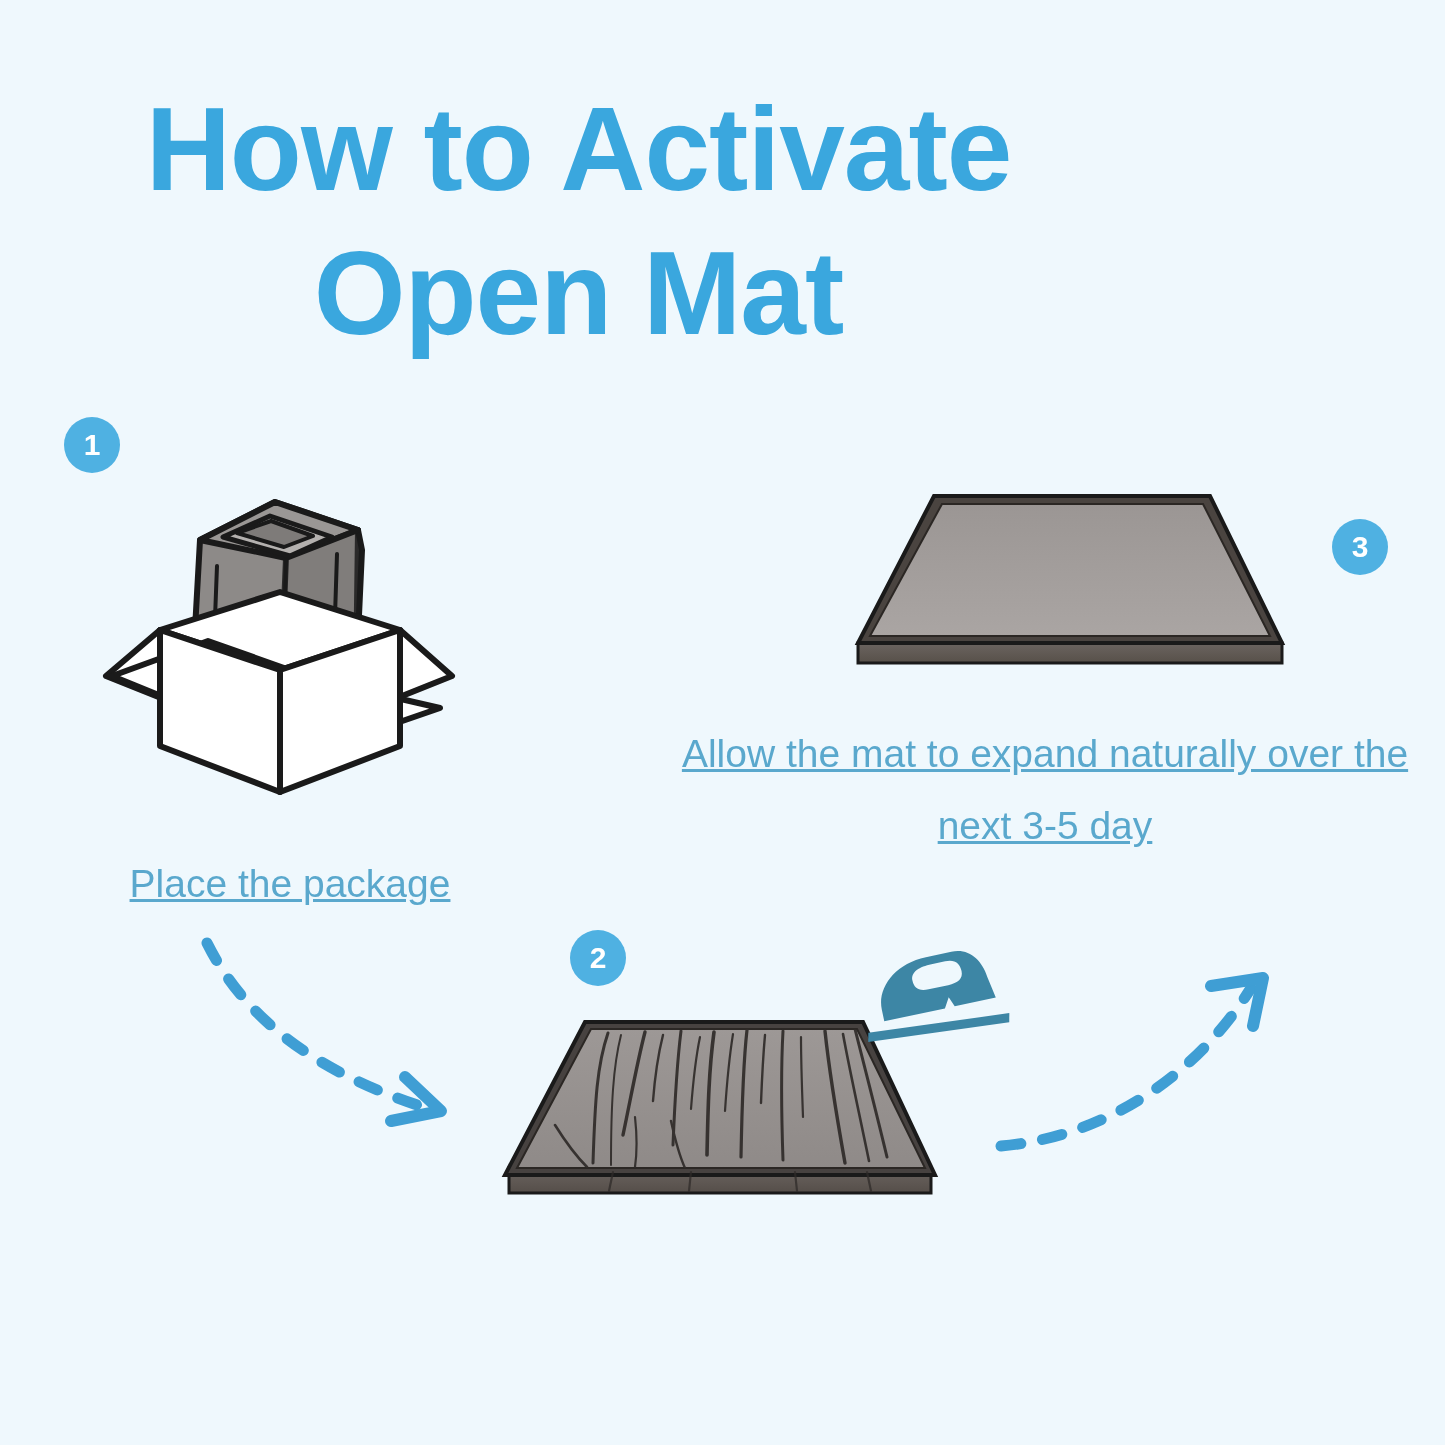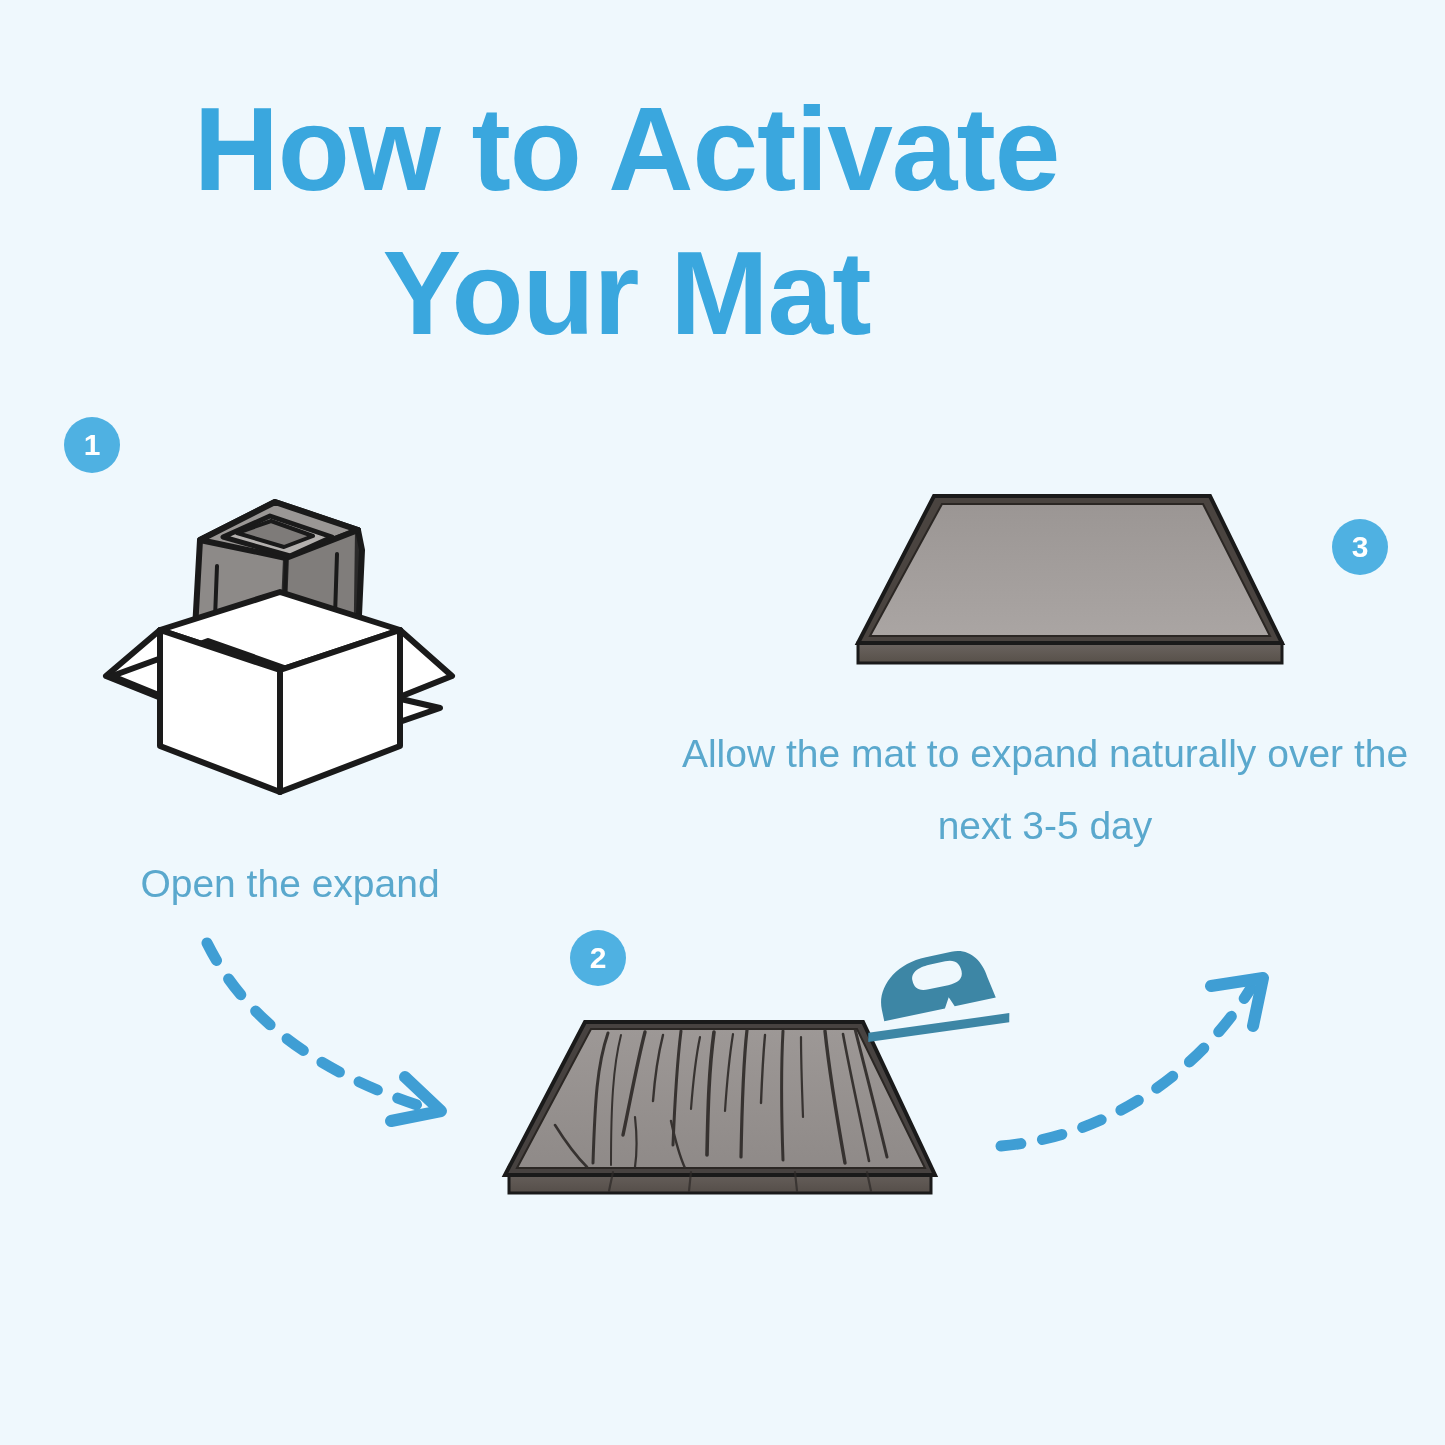--- a/index.html
+++ b/index.html
@@ -22,21 +22,20 @@
   }
 
   
   .title-block {
     position: absolute;
     left: 0;
     top: 78px;
     width: 1157px;
     text-align: center;
     pointer-events: none;
-    margin-left: 48px;
   }
   .title-line {
     display: block;
     color: #3aa7de;
     font-size: 118px;
     font-weight: bold;
     line-height: 1.22;
     letter-spacing: -1px;
   }
 
@@ -57,20 +56,21 @@
   #badge-2 { left: 570px;  top: 930px; }
   #badge-3 { left: 1332px; top: 519px; }
 
   
   .caption {
     position: absolute;
     color: #5aa8cd;
     font-size: 39px;
     line-height: 1.85;
     text-align: center;
+    text-decoration: underline;
   }
   #caption-1 {
     left: 40px;
     top: 848px;
     width: 500px;
   }
   #caption-3 {
     left: 660px;
     top: 718px;
     width: 770px;
@@ -92,21 +92,21 @@
 
   svg { display: block; overflow: visible; }
 </style>
 </head>
 <body>
 
 <div id="infographic">
 
   <div class="title-block">
     <span class="title-line">How to Activate</span>
-    <span class="title-line">Your Mat</span>
+    <span class="title-line">Open Mat</span>
   </div>
 
   <div class="badge" id="badge-1">1</div>
 
   <div class="illus" id="illus-box">
     <svg viewBox="0 0 360 350" width="360" height="350" aria-hidden="true">
       <g stroke="#1a1a1a" stroke-width="6" stroke-linejoin="round" stroke-linecap="round">
 
         <path d="M93 185 L100 60 L175 22 L258 50 L262 70 L256 200 L180 222 Z" fill="#8d8a88"></path>
         <path d="M100 60 L175 22 L258 50 L186 78 Z" fill="#9a9795"></path>
@@ -129,21 +129,21 @@
         <path d="M120 240 L218 200 L340 228 L230 266 Z" fill="#ffffff"></path>
 
         <path d="M60 150 L60 266 L180 312 L180 190 Z" fill="#ffffff"></path>
         <path d="M180 190 L180 312 L300 266 L300 150 Z" fill="#ffffff"></path>
 
         <path d="M180 190 L180 312" fill="none" stroke-width="5"></path>
       </g>
     </svg>
   </div>
 
-  <div class="caption" id="caption-1">Open the expand</div>
+  <div class="caption" id="caption-1">Place the package</div>
 
   <div class="badge" id="badge-3">3</div>
 
   <div class="illus" id="illus-mat-3">
     <svg viewBox="0 0 480 215" width="480" height="215" aria-hidden="true">
       <defs>
         <linearGradient id="mat3-top" x1="0" y1="0" x2="0" y2="1">
           <stop offset="0" stop-color="#9b9694"></stop>
           <stop offset="1" stop-color="#aaa5a3"></stop>
         </linearGradient>

